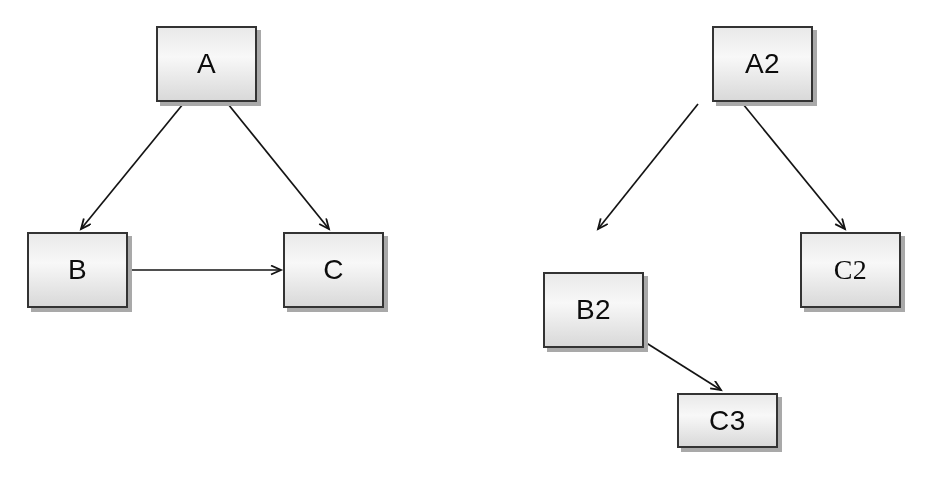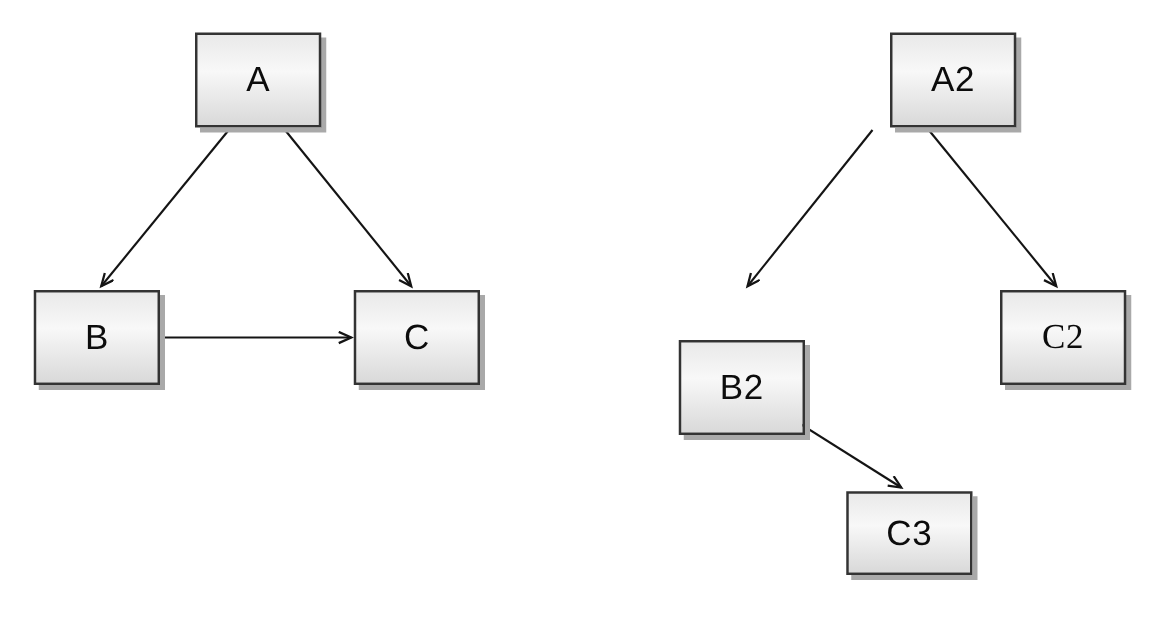--- a/index.html
+++ b/index.html
@@ -42,21 +42,21 @@
     letter-spacing: 0.5px;
     user-select: none;
   }
   
   #node-A  { left: 156px; top: 26px;  }
   #node-B  { left: 27px;  top: 232px; }
   #node-C  { left: 283px; top: 232px; }
   #node-A2 { left: 670px; top: 26px; margin-left: 42px;  }
   #node-B2 { left: 543px; top: 232px; margin-top: 40px; }
   #node-C2 { left: 800px; top: 232px; font-family: Liberation Serif, serif; }
-  #node-C3 { left: 677px; top: 393px; height: 67px; }
+  #node-C3 { left: 677px; top: 393px; height: 55px; }
 </style>
 </head>
 <body>
 
 <div class="canvas">
 
   <svg class="edges-layer" width="940" height="504" viewBox="0 0 940 504" xmlns="http://www.w3.org/2000/svg">
     <defs>
       <marker id="arrowhead" markerUnits="userSpaceOnUse" markerWidth="14" markerHeight="12" refX="11" refY="5" orient="auto">
         <path d="M1,0.5 L11,5 L1,9.5" fill="none" stroke="#141414" stroke-width="1.8"></path>

